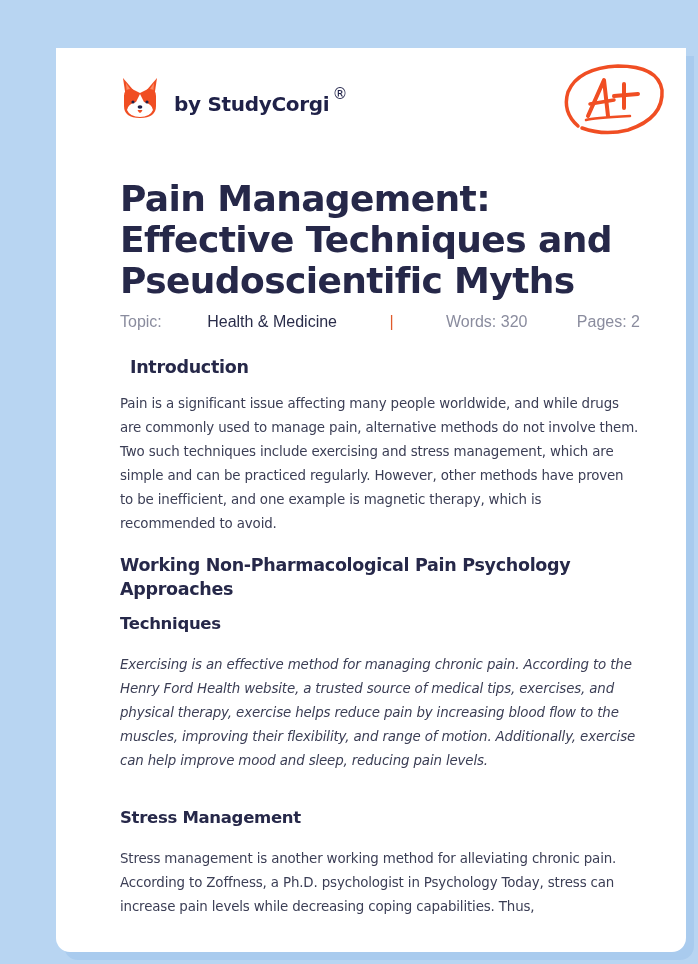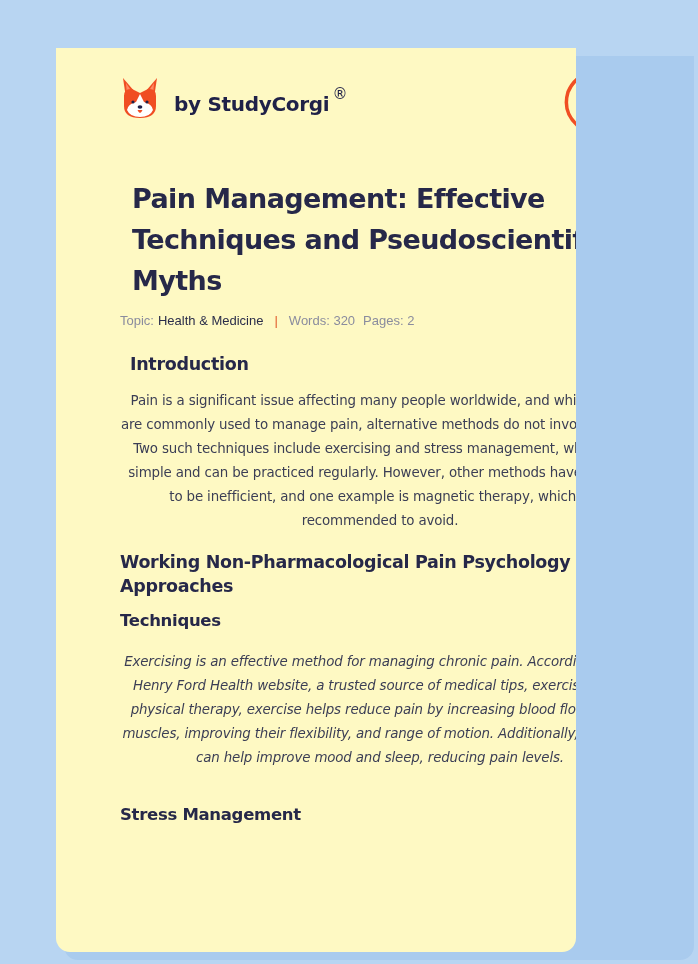--- a/index.html
+++ b/index.html
@@ -13,22 +13,22 @@
     .shadow {
       position: absolute;
       left: 64px; top: 56px;
       width: 630px; height: 904px;
       background: #a9cbee;
       border-radius: 0 0 14px 14px;
     }
     .card {
       position: absolute;
       left: 56px; top: 48px;
-      width: 520px; height: 904px;
-      background: #fef9c3;
+      width: 630px; height: 904px;
+      background: #ffffff;
       border-radius: 0 0 14px 14px;
       overflow: hidden;
     }
     .header {
       position: absolute;
       left: 64px; top: 26px;
       width: 530px; height: 80px;
     }
     .logo {
       position: absolute;
@@ -60,31 +60,30 @@
     }
     .content {
       position: absolute;
       left: 64px; top: 130px;
       width: 520px;
       color: #2a2d4a;
     }
     .title {
       font-family: "DejaVu Sans", sans-serif;
       font-weight: bold;
-      font-size: 27px;
+      font-size: 36px;
       line-height: 41px;
       color: #262849;
       letter-spacing: -0.6px;
-      margin-left: 12px;
     }
     .meta {
       margin-top: 12px;
-      font-size: 13px;
+      font-size: 16px;
       color: #8a8c9e;
-      display: flex; align-items: center;
+      display: flex; align-items: center; justify-content: space-between;
     }
     .meta .topic-value { color: #2a2d4a; margin-left: 4px; }
     .meta .sep { color: #e05a2b; margin: 0 11px; }
     .meta .pages { margin-left: 8px; }
     h2 {
       font-family: "DejaVu Sans", sans-serif;
       font-weight: bold;
       font-size: 17.5px;
       line-height: 24px;
       color: #262849;
@@ -97,21 +96,20 @@
       line-height: 24px;
       color: #262849;
       letter-spacing: -0.3px;
     }
     p {
       font-family: "DejaVu Sans", sans-serif;
       font-size: 13.4px;
       line-height: 24px;
       color: #3b3e55;
       letter-spacing: -0.15px;
-      text-align: center;
     }
     .h-intro { margin-top: 24px; margin-left: 10px; }
     .p-intro { margin-top: 13px; }
     .h-working { margin-top: 17px; }
     .h-exercising { margin-top: 11px; }
     .p-exercising { margin-top: 17px; font-style: italic; }
     .h-stress { margin-top: 33px; }
     .p-stress { margin-top: 17px; }
   </style>
 </head>
@@ -167,14 +165,15 @@
 
     <h2 class="h-intro">Introduction</h2>
     <p class="p-intro">Pain is a significant issue affecting many people worldwide, and while drugs are commonly used to manage pain, alternative methods do not involve them. Two such techniques include exercising and stress management, which are simple and can be practiced regularly. However, other methods have proven to be inefficient, and one example is magnetic therapy, which is recommended to avoid.</p>
 
     <h2 class="h-working">Working Non-Pharmacological Pain Psychology Approaches</h2>
 
     <h3 class="h-exercising">Techniques</h3>
     <p class="p-exercising">Exercising is an effective method for managing chronic pain. According to the Henry Ford Health website, a trusted source of medical tips, exercises, and physical therapy, exercise helps reduce pain by increasing blood flow to the muscles, improving their flexibility, and range of motion. Additionally, exercise can help improve mood and sleep, reducing pain levels.</p>
 
     <h3 class="h-stress">Stress Management</h3>
+    <p class="p-stress">Stress management is another working method for alleviating chronic pain. According to Zoffness, a Ph.D. psychologist in Psychology Today, stress can increase pain levels while decreasing coping capabilities. Thus,</p>
   </div>
 </div>
 
 </body></html>

